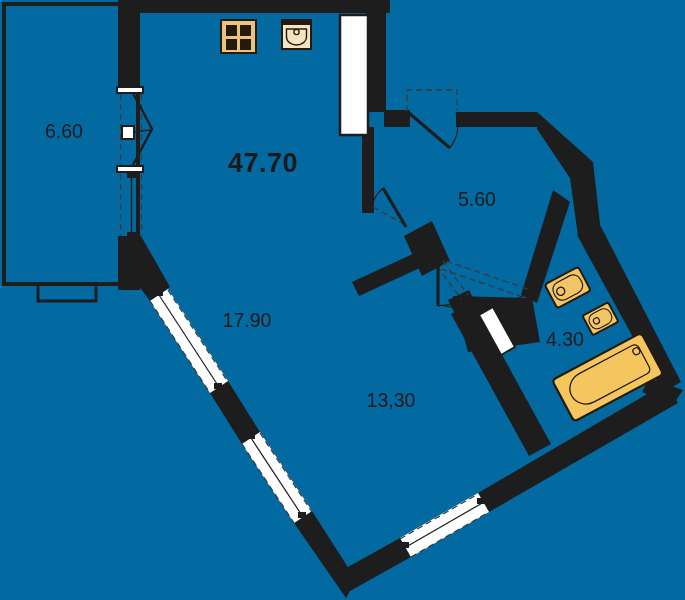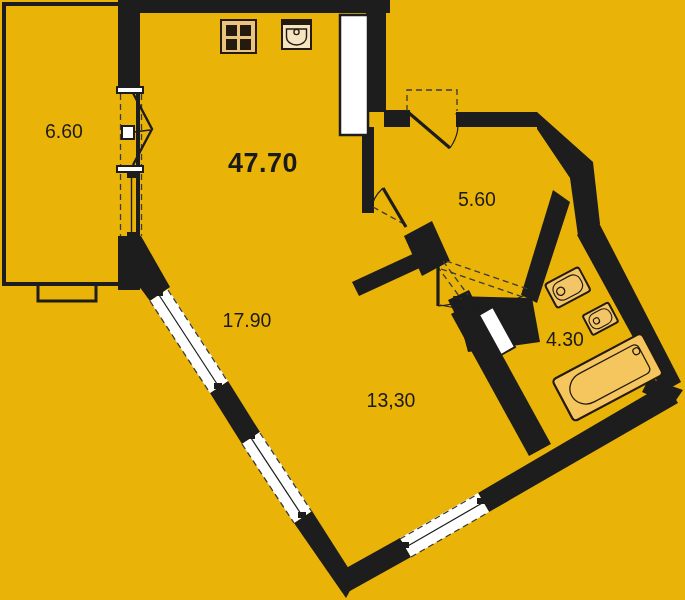--- a/index.html
+++ b/index.html
@@ -1,16 +1,16 @@
 <!DOCTYPE html>
 <html><head>
 <meta charset="utf-8">
 <style>
   html,body{margin:0;padding:0;background:#ffffff;}
-  .stage{position:relative;width:685px;height:600px;background:#eab308;overflow:hidden;
+  .stage{position:relative;width:685px;height:600px;background:#0369a1;overflow:hidden;
          font-family:"Liberation Sans", sans-serif;}
   svg{display:block}
   .room-label{font-family:"Liberation Sans", sans-serif;fill:#1a1a1a;font-size:19.5px;}
   .room-label.big{font-size:27px;font-weight:bold;letter-spacing:0.5px;}
   .wall{fill:#1d1d1d;stroke:none;}
   .thinwall{fill:none;stroke:#1d1d1d;}
   .dash{fill:none;stroke:#3a3a3a;stroke-width:1.3;stroke-dasharray:6 4;}
   .leaf{fill:none;stroke:#1d1d1d;stroke-width:3.2;}
   .arc{fill:none;stroke:#1d1d1d;stroke-width:1.2;}
   .winline{fill:none;stroke:#1d1d1d;stroke-width:1.2;}

